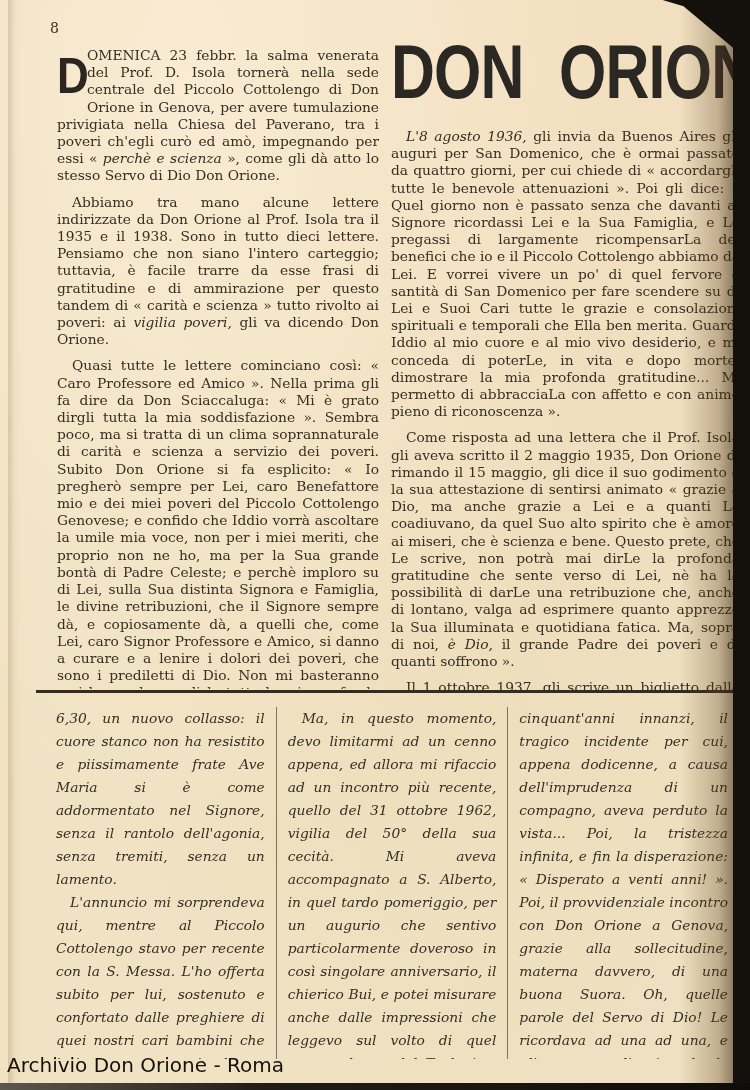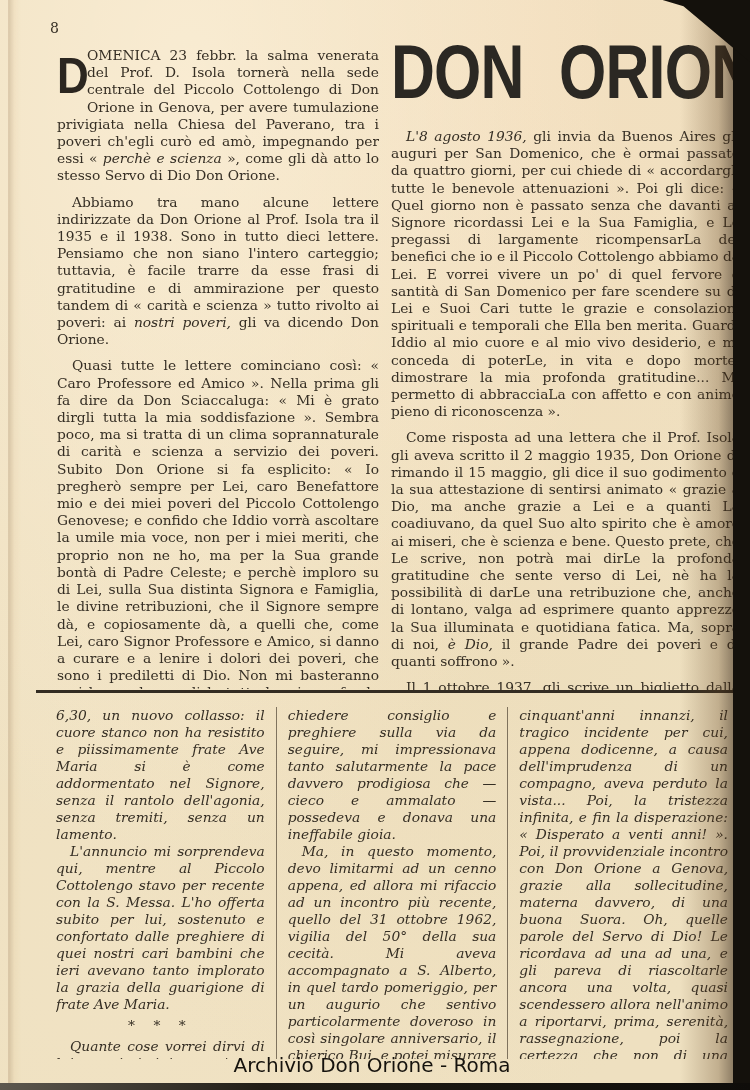--- a/index.html
+++ b/index.html
@@ -36,65 +36,64 @@
   .dropcap{float:left;font-family:"Liberation Sans",sans-serif;font-weight:700;
     font-size:44px;line-height:52px;width:30px;transform:scaleY(1.12);transform-origin:top left;
     color:#2b2620;}
   .headline{font-family:"Liberation Sans",sans-serif;font-weight:700;font-size:76px;line-height:64px;
     letter-spacing:-1px;word-spacing:24px;white-space:nowrap;color:#2b2823;
     transform:scaleX(0.8);transform-origin:left top;margin:0 0 24px 0;}
   
   .hrule{position:absolute;left:36px;top:690px;width:701px;height:3px;background:#332c22;}
   
   .bottom{position:absolute;left:56px;top:707px;width:672px;height:352px;display:flex;overflow:hidden;}
-  .bcol{flex:1 1 0;padding:0 11px;font-style:italic;font-size:13.8px;line-height:17px;
+  .bcol{flex:1 1 0;padding:0 11px;font-style:italic;font-size:13.8px;line-height:23px;
     text-align:justify;overflow:hidden;}
   .bcol:first-child{padding-left:0;}
   .bcol:last-child{padding-right:0;}
   .bcol + .bcol{border-left:1px solid rgba(90,78,60,0.75);}
   .bcol p{margin:0;}
   .bcol p.indent{text-indent:14px;}
   .stars{text-align:center;letter-spacing:7px;font-style:normal;margin:4px 0 4px 0 !important;}
   
-  .footer-caption{position:absolute;left:0;bottom:13px;width:744px;text-align:center;
+  .footer-caption{position:absolute;left:7px;bottom:13px;width:744px;
     font-family:"DejaVu Sans",sans-serif;font-size:20px;color:#15120d;font-style:normal;}
 </style>
 </head>
 <body>
 
 <div class="page">
 
   <div class="crease-left"></div>
 
   <div class="pagenum">8</div>
 
   <div class="col col-left">
     <p><span class="dropcap">D</span><span>OMENICA 23 febbr. la salma venerata del Prof. D. Isola tornerà nella sede centrale del Piccolo Cottolengo di Don Orione in Genova, per avere tumulazione privigiata nella Chiesa del Paverano, tra i poveri ch'egli curò ed amò, impegnando per essi « <i>perchè e scienza</i> », come gli dà atto lo stesso Servo di Dio Don Orione.</span></p>
-    <p class="indent">Abbiamo tra mano alcune lettere indirizzate da Don Orione al Prof. Isola tra il 1935 e il 1938. Sono in tutto dieci lettere. Pensiamo che non siano l'intero carteggio; tuttavia, è facile trarre da esse frasi di gratitudine e di ammirazione per questo tandem di « carità e scienza » tutto rivolto ai poveri: ai <i>nostri poveri,</i> gli va dicendo Don Orione.</p>
+    <p class="indent">Abbiamo tra mano alcune lettere indirizzate da Don Orione al Prof. Isola tra il 1935 e il 1938. Sono in tutto dieci lettere. Pensiamo che non siano l'intero carteggio; tuttavia, è facile trarre da esse frasi di gratitudine e di ammirazione per questo tandem di « carità e scienza » tutto rivolto ai poveri: ai <i>vigilia poveri,</i> gli va dicendo Don Orione.</p>
     <p class="indent">Quasi tutte le lettere cominciano così: « Caro Professore ed Amico ». Nella prima gli fa dire da Don Sciaccaluga: « Mi è grato dirgli tutta la mia soddisfazione ». Sembra poco, ma si tratta di un clima soprannaturale di carità e scienza a servizio dei poveri. Subito Don Orione si fa esplicito: « Io pregherò sempre per Lei, caro Benefattore mio e dei miei poveri del Piccolo Cottolengo Genovese; e confido che Iddio vorrà ascoltare la umile mia voce, non per i miei meriti, che proprio non ne ho, ma per la Sua grande bontà di Padre Celeste; e perchè imploro su di Lei, sulla Sua distinta Signora e Famiglia, le divine retribuzioni, che il Signore sempre dà, e copiosamente dà, a quelli che, come Lei, caro Signor Professore e Amico, si danno a curare e a lenire i dolori dei poveri, che sono i prediletti di Dio. Non mi basteranno mai le parole per dirle tutta la mia profonda gratitudine: Dio benedica a Lei, alla Signora e alla Loro Casa.  Con cuore di amico e devozione di beneficato ». Questa lettera è del 21 Settembre 1935, in occasione delle  del Professore.</p>
   </div>
 
   <div class="col col-right">
     <h1 class="headline">DON ORIONE</h1>
     <p class="indent"><i>L'8 agosto 1936,</i> gli invia da Buenos Aires gli auguri per San Domenico, che è ormai passato da quattro giorni, per cui chiede di « accordargli tutte le benevole attenuazioni ». Poi gli dice: « Quel giorno non è passato senza che davanti al Signore ricordassi Lei e la Sua Famiglia, e Lo pregassi di largamente ricompensarLa dei benefici che io e il Piccolo Cottolengo abbiamo da Lei. E vorrei vivere un po' di quel fervore e santità di San Domenico per fare scendere su di Lei e Suoi Cari tutte le grazie e consolazioni spirituali e temporali che Ella ben merita. Guardi Iddio al mio cuore e al mio vivo desiderio, e mi conceda di poterLe, in vita e dopo morte, dimostrare la mia profonda gratitudine... Mi permetto di abbracciaLa con affetto e con animo pieno di riconoscenza ».</p>
     <p class="indent">Come risposta ad una lettera che il Prof. Isola gli aveva scritto il 2 maggio 1935, Don Orione di rimando il 15 maggio, gli dice il suo godimento e la sua attestazione di sentirsi animato « grazie a Dio, ma anche grazie a Lei e a quanti La coadiuvano, da quel Suo alto spirito che è amore ai miseri, che è scienza e bene. Questo prete, che Le scrive, non potrà mai dirLe la profonda gratitudine che sente verso di Lei, nè ha la possibilità di darLe una retribuzione che, anche di lontano, valga ad esprimere quanto apprezzo la Sua illuminata e quotidiana fatica. Ma, sopra di noi, <i>è Dio,</i> il grande Padre dei poveri e di quanti soffrono ».</p>
     <p class="indent">Il 1 ottobre 1937, gli scrive un biglietto dalla Stazione Principe che comincia proprio con queste parole: « Carità e Scienza ». Poi</p>
   </div>
 
   <div class="hrule"></div>
 
   <div class="bottom">
     <div class="bcol">
       <p>6,30, un nuovo collasso: il cuore stanco non ha resistito e piissimamente frate Ave Maria si è come addormentato nel Signore, senza il rantolo dell'agonia, senza tremiti, senza un lamento.</p>
       <p class="indent">L'annuncio mi sorprendeva qui, mentre al Piccolo Cottolengo stavo per recente con la S. Messa. L'ho offerta subito per lui, sostenuto e confortato dalle preghiere di quei nostri cari bambini che ieri avevano tanto implorato la grazia della guarigione di frate Ave Maria.</p>
       <p class="stars">* * *</p>
       <p class="indent">Quante cose vorrei dirvi di lui, o carissimi, in quest'ora e quanti ricordi anche personali il cuore amerebbe confidare, specie negli anni (1931, 1932) in cui con Mario Cassulo, fraterno dolcissimo amico, salivo verso S. Alberto a</p>
     </div>
     <div class="bcol">
-      <p>chiedere consiglio e preghiere sulla via da seguire, mi impressionava tanto salutarmente la pace davvero prodigiosa che — cieco e ammalato — possedeva e donava una ineffabile gioia.</p>
       <p class="indent">Ma, in questo momento, devo limitarmi ad un cenno appena, ed allora mi rifaccio ad un incontro più recente, quello del 31 ottobre 1962, vigilia del 50° della sua cecità. Mi aveva accompagnato a S. Alberto, in quel tardo pomeriggio, per un augurio che sentivo particolarmente doveroso in così singolare anniversario, il chierico Bui, e potei misurare anche dalle impressioni che leggevo sul volto di quel nostro alunno del Teologico, l'efficacia straordinaria della parola di frate Ave Maria, che raccontava come era avvenuto,</p>
     </div>
     <div class="bcol">
       <p>cinquant'anni innanzi, il tragico incidente per cui, appena dodicenne, a causa dell'imprudenza di un compagno, aveva perduto la vista... Poi, la tristezza infinita, e fin la disperazione: « Disperato a venti anni! ». Poi, il provvidenziale incontro con Don Orione a Genova, grazie alla sollecitudine, materna davvero, di una buona Suora. Oh, quelle parole del Servo di Dio! Le ricordava ad una ad una, e gli pareva di riascoltarle ancora una volta, quasi scendessero allora nell'animo a riportarvi, prima, serenità, rassegnazione, poi la certezza che non di una disgrazia si trattava, ma di un misterioso dono del Signore, di un privilegio, finchè la pace era fiorita in una profonda letizia, quasi incontenibile, fino a ringraziarlo, il Si-</p>
     </div>
   </div>
 
   <div class="footer-caption">Archivio Don Orione - Roma</div>
 
   <div class="shadow-right"></div>

